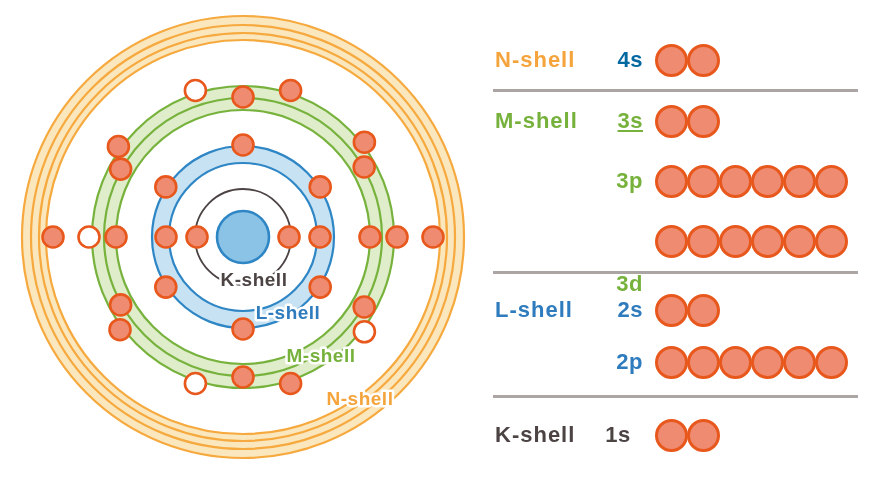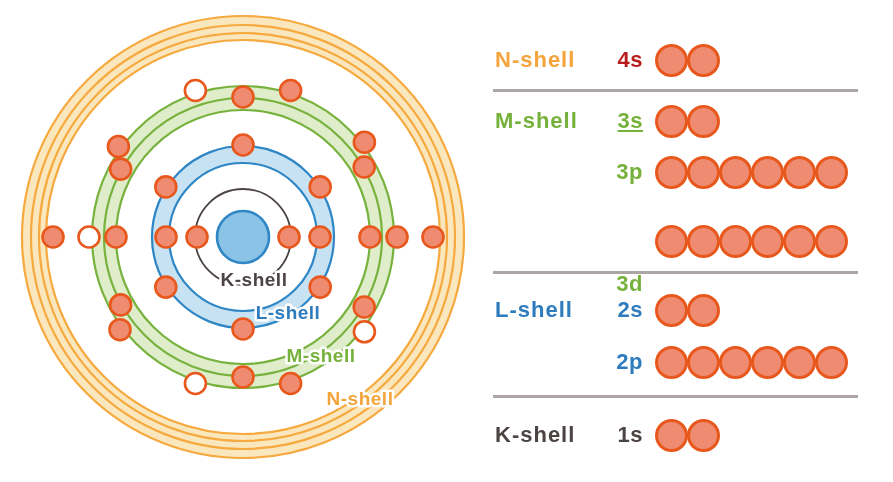--- a/index.html
+++ b/index.html
@@ -66,36 +66,36 @@
       <circle cx="433.0" cy="237.0" r="10.5" fill="#EE8B71" stroke="#E8581C" stroke-width="2.6"></circle>
       <circle cx="53.0" cy="237.0" r="10.5" fill="#EE8B71" stroke="#E8581C" stroke-width="2.6"></circle>
       <text x="254" y="286" fill="#4C4343" text-anchor="middle" class="shell-label">K-shell</text>
       <text x="288" y="319" fill="#2E7BBD" text-anchor="middle" class="shell-label">L-shell</text>
       <text x="321" y="362" fill="#76B13C" text-anchor="middle" class="shell-label">M-shell</text>
       <text x="360" y="405" fill="#F5A43C" text-anchor="middle" class="shell-label">N-shell</text>
     </svg>
   <div id="panel">
       <div class="prow" style="top: 42px;">
         <span class="glab" style="color: rgb(245, 164, 60);">N-shell</span>
-        <span class="sublab" style="color: #b91c1c;">4s</span>
+        <span class="sublab" style="color: #0369a1;">4s</span>
         <div class="erow">
           <span class="e" style="background: rgb(238, 139, 113); border: 3px solid rgb(232, 88, 28);"></span>
           <span class="e" style="background: rgb(238, 139, 113); border: 3px solid rgb(232, 88, 28);"></span>
         </div>
       </div>
       <div class="divider" style="top: 89px; background: rgb(171, 165, 163);"></div>
       <div class="prow" style="top: 103px;">
         <span class="glab" style="color: rgb(118, 177, 60);">M-shell</span>
         <span class="sublab" style="color: rgb(118, 177, 60); text-decoration: underline;">3s</span>
         <div class="erow">
           <span class="e" style="background: rgb(238, 139, 113); border: 3px solid rgb(232, 88, 28);"></span>
           <span class="e" style="background: rgb(238, 139, 113); border: 3px solid rgb(232, 88, 28);"></span>
         </div>
       </div>
-      <div class="prow" style="top: 154px; text-decoration: underline;">
+      <div class="prow" style="top: 163px; text-decoration: underline;">
         <span class="sublab" style="color: rgb(118, 177, 60);">3p</span>
         <div class="erow">
           <span class="e" style="background: rgb(238, 139, 113); border: 3px solid rgb(232, 88, 28);"></span>
           <span class="e" style="background: rgb(238, 139, 113); border: 3px solid rgb(232, 88, 28);"></span>
           <span class="e" style="background: rgb(238, 139, 113); border: 3px solid rgb(232, 88, 28);"></span>
           <span class="e" style="background: rgb(238, 139, 113); border: 3px solid rgb(232, 88, 28);"></span>
           <span class="e" style="background: rgb(238, 139, 113); border: 3px solid rgb(232, 88, 28);"></span>
           <span class="e" style="background: rgb(238, 139, 113); border: 3px solid rgb(232, 88, 28);"></span>
         </div>
       </div>
@@ -126,20 +126,20 @@
           <span class="e" style="background: rgb(238, 139, 113); border: 3px solid rgb(232, 88, 28);"></span>
           <span class="e" style="background: rgb(238, 139, 113); border: 3px solid rgb(232, 88, 28);"></span>
           <span class="e" style="background: rgb(238, 139, 113); border: 3px solid rgb(232, 88, 28);"></span>
           <span class="e" style="background: rgb(238, 139, 113); border: 3px solid rgb(232, 88, 28);"></span>
           <span class="e" style="background: rgb(238, 139, 113); border: 3px solid rgb(232, 88, 28);"></span>
         </div>
       </div>
       <div class="divider" style="top: 395px; background: rgb(171, 165, 163);"></div>
       <div class="prow" style="top: 417px;">
         <span class="glab" style="color: rgb(76, 67, 67);">K-shell</span>
-        <span class="sublab" style="color: rgb(76, 67, 67);">1s</span>
+        <span class="sublab" style="color: rgb(76, 67, 67); text-align: center;">1s</span>
         <div class="erow">
           <span class="e" style="background: rgb(238, 139, 113); border: 3px solid rgb(232, 88, 28);"></span>
           <span class="e" style="background: rgb(238, 139, 113); border: 3px solid rgb(232, 88, 28);"></span>
         </div>
       </div>
     </div>
 </div>
 
 </body></html>

